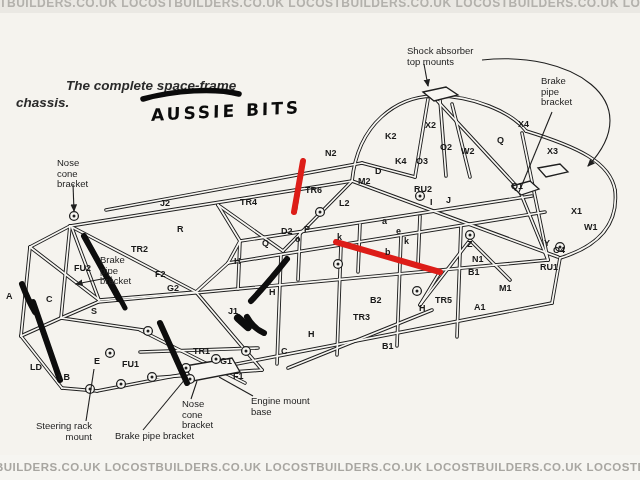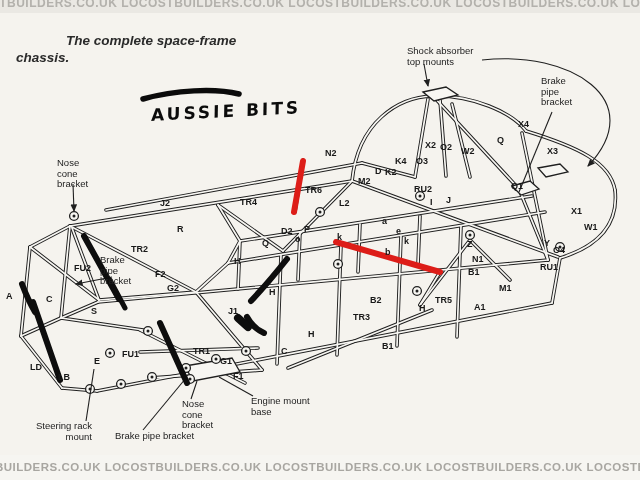--- a/index.html
+++ b/index.html
@@ -14,21 +14,21 @@
   }
   #wm-top{top:0;height:13px;background:#eae8e3;font-size:12px;}
   #wm-top .wm-text{position:absolute;left:-46px;top:-4px;}
   #wm-bottom{top:455px;height:25px;background:#f6f5f1;font-size:11.5px;}
   #wm-bottom .wm-text{position:absolute;left:-56px;top:6px;}
   #title{
     position:absolute;left:16px;top:33px;width:280px;
     font-style:italic;font-weight:bold;font-size:13.5px;color:#2a2a2a;
     line-height:1.25;
   }
-  #title .indent{padding-left:50px;display:block;}
+  #title .indent{padding-left:50px;display:block;margin-top:45px;}
   #handwriting{
     position:absolute;left:151px;top:101px;
     font-weight:900;font-size:17px;letter-spacing:3px;color:#0b0b0b;
     transform:rotate(-3deg) skewX(-4deg);
     font-family:"DejaVu Sans", sans-serif;
   }
   .tube-label{
     position:absolute;font-weight:bold;font-size:9px;color:#181818;
     white-space:nowrap;transform:translate(0,0);
   }
@@ -247,40 +247,40 @@
     <div class="tube-label" style="left: 131px; top: 244px;">TR2</div>
     <div class="tube-label" style="left: 74px; top: 263px;">FU2</div>
     <div class="tube-label" style="left: 155px; top: 269px;">F2</div>
     <div class="tube-label" style="left: 167px; top: 283px;">G2</div>
     <div class="tube-label" style="left: 91px; top: 306px;">S</div>
     <div class="tube-label" style="left: 46px; top: 294px;">C</div>
     <div class="tube-label" style="left: 6px; top: 291px;">A</div>
     <div class="tube-label" style="left: 30px; top: 362px;">LD</div>
     <div class="tube-label" style="left: 58px; top: 372px;">LB</div>
     <div class="tube-label" style="left: 94px; top: 356px;">E</div>
-    <div class="tube-label" style="left: 122px; top: 349px;">FU1</div>
+    <div class="tube-label" style="left: 122px; top: 359px;">FU1</div>
     <div class="tube-label" style="left: 193px; top: 346px;">TR1</div>
     <div class="tube-label" style="left: 220px; top: 356px;">G1</div>
     <div class="tube-label" style="left: 233px; top: 371px;">F1</div>
     <div class="tube-label" style="left: 228px; top: 306px;">J1</div>
     <div class="tube-label" style="left: 234px; top: 256px;">H</div>
     <div class="tube-label" style="left: 269px; top: 287px;">H</div>
     <div class="tube-label" style="left: 281px; top: 346px;">C</div>
     <div class="tube-label" style="left: 308px; top: 329px;">H</div>
     <div class="tube-label" style="left: 353px; top: 312px;">TR3</div>
     <div class="tube-label" style="left: 370px; top: 295px;">B2</div>
     <div class="tube-label" style="left: 382px; top: 341px;">B1</div>
     <div class="tube-label" style="left: 273px; top: 226px; margin-left: 8px;">D2</div>
     <div class="tube-label" style="left: 304px; top: 224px;">P</div>
     <div class="tube-label" style="left: 262px; top: 238px;">Q</div>
     <div class="tube-label" style="left: 240px; top: 197px;">TR4</div>
     <div class="tube-label" style="left: 305px; top: 185px;">TR6</div>
     <div class="tube-label" style="left: 325px; top: 148px;">N2</div>
-    <div class="tube-label" style="left: 385px; top: 131px; margin-top: 36px;">K2</div>
-    <div class="tube-label" style="left: 425px; top: 140px;">X2</div>
+    <div class="tube-label" style="left: 385px; top: 131px;">K2</div>
+    <div class="tube-label" style="left: 425px; top: 120px;">X2</div>
     <div class="tube-label" style="left: 440px; top: 142px;">O2</div>
     <div class="tube-label" style="left: 461px; top: 146px;">W2</div>
     <div class="tube-label" style="left: 395px; top: 156px;">K4</div>
     <div class="tube-label" style="left: 416px; top: 156px;">O3</div>
     <div class="tube-label" style="left: 502px; top: 119px; margin-left: 16px;">X4</div>
     <div class="tube-label" style="left: 497px; top: 135px;">Q</div>
     <div class="tube-label" style="left: 547px; top: 146px;">X3</div>
     <div class="tube-label" style="left: 375px; top: 166px;">D</div>
     <div class="tube-label" style="left: 358px; top: 176px;">M2</div>
     <div class="tube-label" style="left: 414px; top: 176px; margin-top: 8px;">RU2</div>

